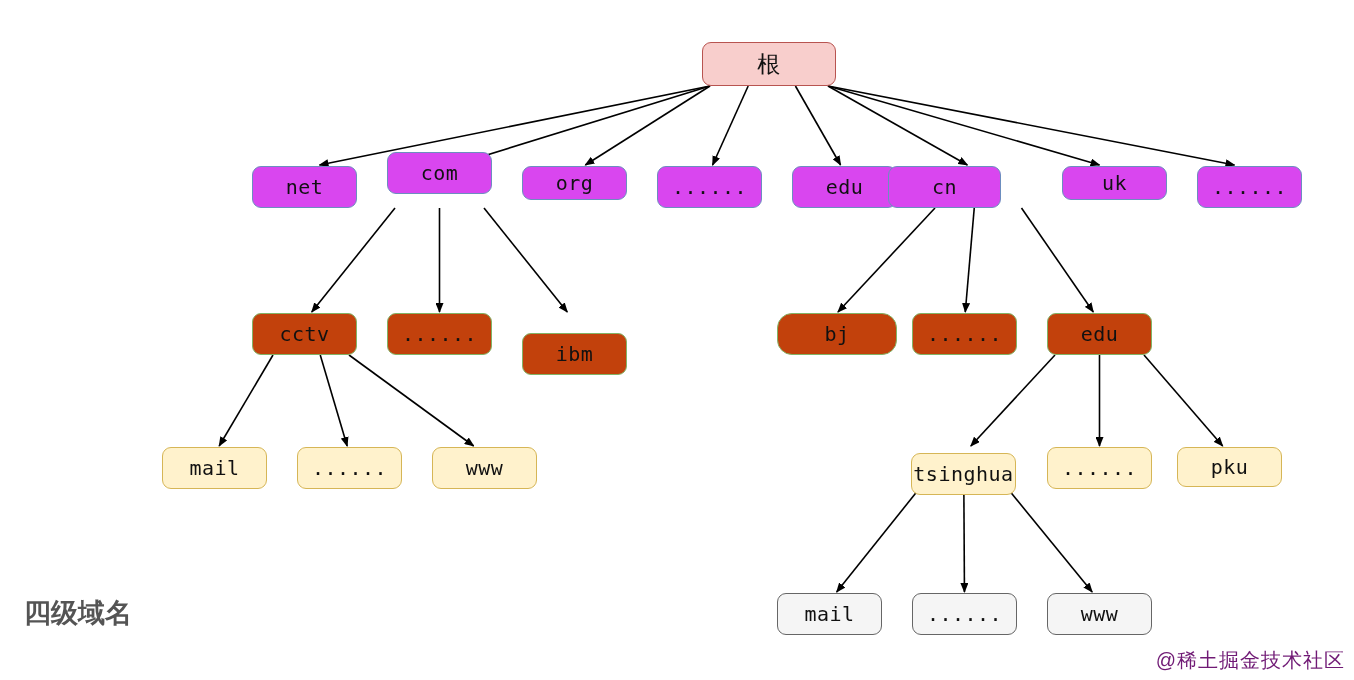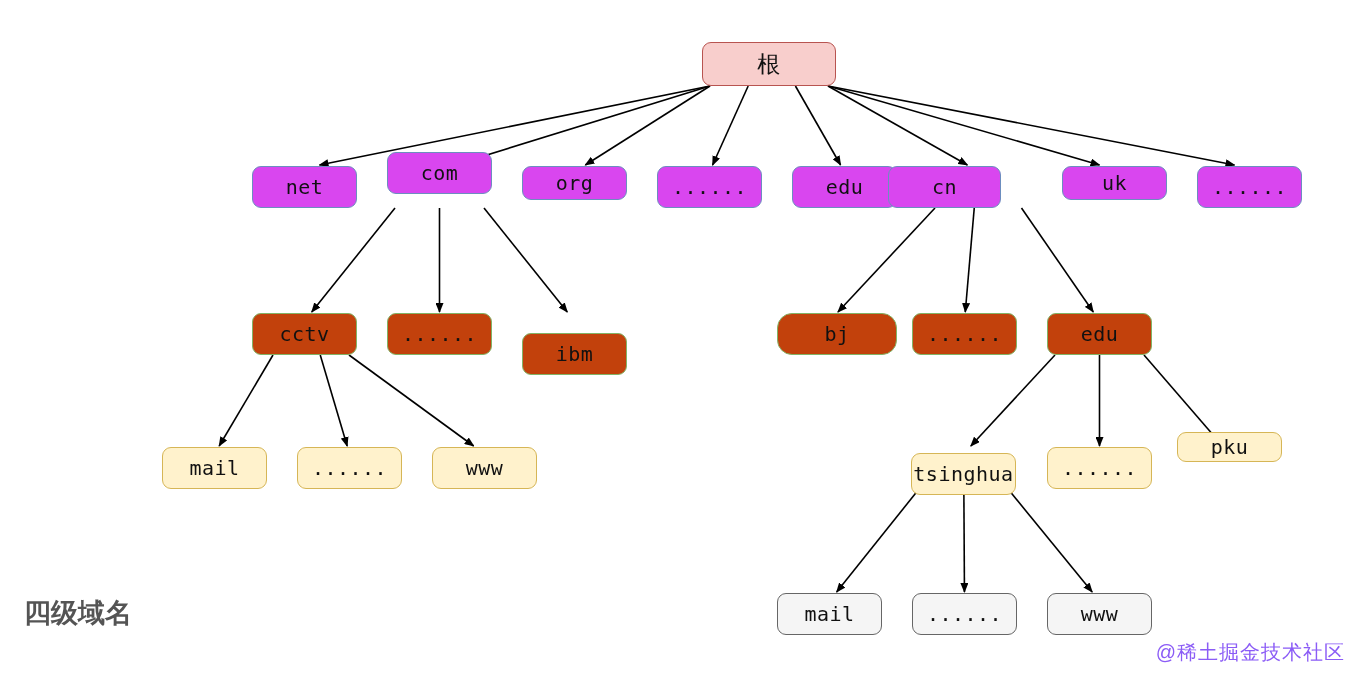--- a/index.html
+++ b/index.html
@@ -38,23 +38,23 @@
     color:#545454;
     font-family:"Liberation Sans",sans-serif;
     line-height:34px;
   }
   #row-label-top{top:170px;}
   #row-label-second{top:317px;}
   #row-label-third{top:451px;}
   #row-label-fourth{top:596px;}
   #watermark{
     position:absolute;
-    right:9px;bottom:14px;
+    right:9px;bottom:6px;
     font-size:20px;
-    color:#8b5cf6;
+    color:#701a75;
     letter-spacing:1px;
     font-family:"Liberation Sans",sans-serif;
   }
 </style>
 </head>
 <body>
 
 <div id="canvas">
 
   <svg id="edges-svg" viewBox="0 0 1354 680" xmlns="http://www.w3.org/2000/svg">
@@ -104,21 +104,21 @@
       <div class="node second" style="left: 387px; top: 313px; width: 105px; height: 42px;">......</div>
       <div class="node second" style="left: 522px; top: 313px; width: 105px; height: 42px; margin-top: 20px;">ibm</div>
       <div class="node second" style="left: 777px; top: 313px; width: 120px; height: 42px; border-radius: 15px;">bj</div>
       <div class="node second" style="left: 912px; top: 313px; width: 105px; height: 42px;">......</div>
       <div class="node second" style="left: 1047px; top: 313px; width: 105px; height: 42px;">edu</div>
       <div class="node third" style="left: 162px; top: 447px; width: 105px; height: 42px;">mail</div>
       <div class="node third" style="left: 297px; top: 447px; width: 105px; height: 42px;">......</div>
       <div class="node third" style="left: 432px; top: 447px; width: 105px; height: 42px;">www</div>
       <div class="node third" style="left: 911px; top: 447px; width: 105px; height: 42px; margin-top: 6px;">tsinghua</div>
       <div class="node third" style="left: 1047px; top: 447px; width: 105px; height: 42px;">......</div>
-      <div class="node third" style="left: 1177px; top: 432px; width: 105px; height: 30px;">pku</div>
+      <div class="node third" style="left: 1177px; top: 447px; width: 105px; height: 40px;">pku</div>
       <div class="node fourth" style="left: 777px; top: 593px; width: 105px; height: 42px;">mail</div>
       <div class="node fourth" style="left: 912px; top: 593px; width: 105px; height: 42px;">......</div>
       <div class="node fourth" style="left: 1047px; top: 593px; width: 105px; height: 42px;">www</div>
     </div>
 
   <div class="row-label" id="row-label-fourth">四级域名</div>
 
   <div id="watermark">@稀土掘金技术社区</div>
 </div>
 

